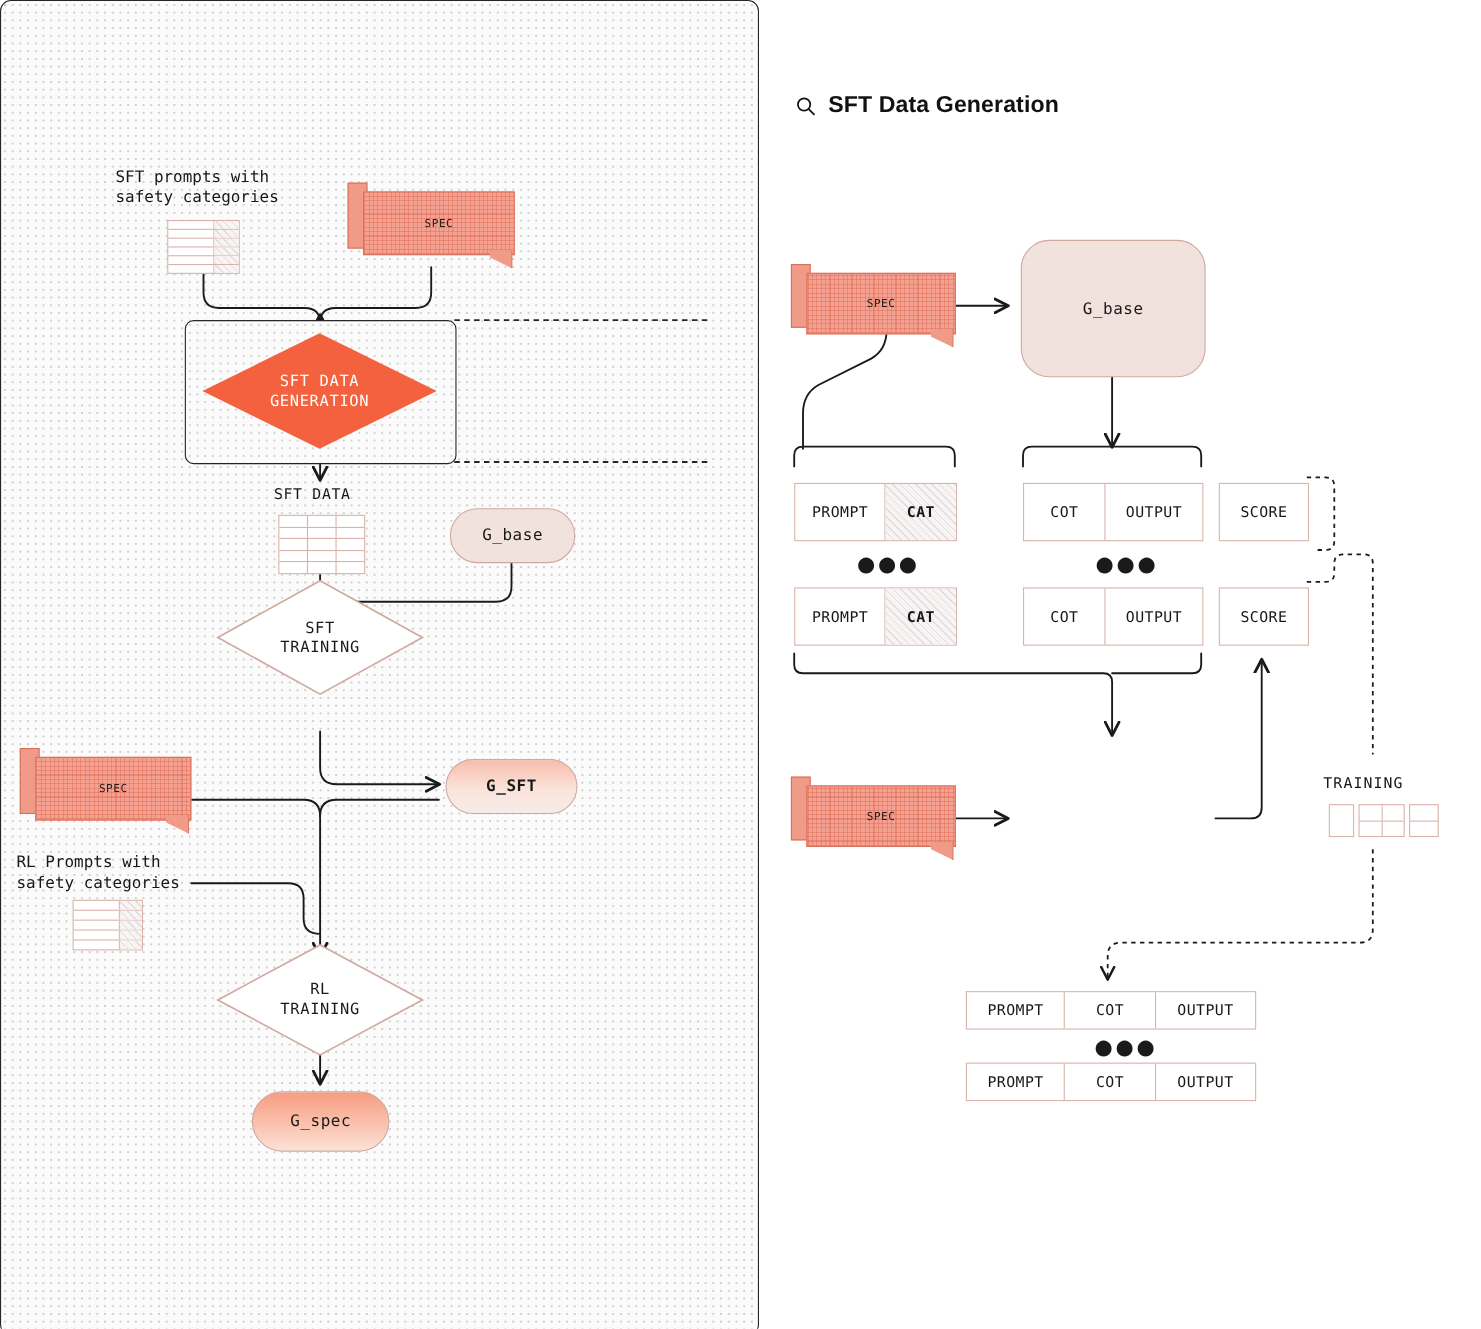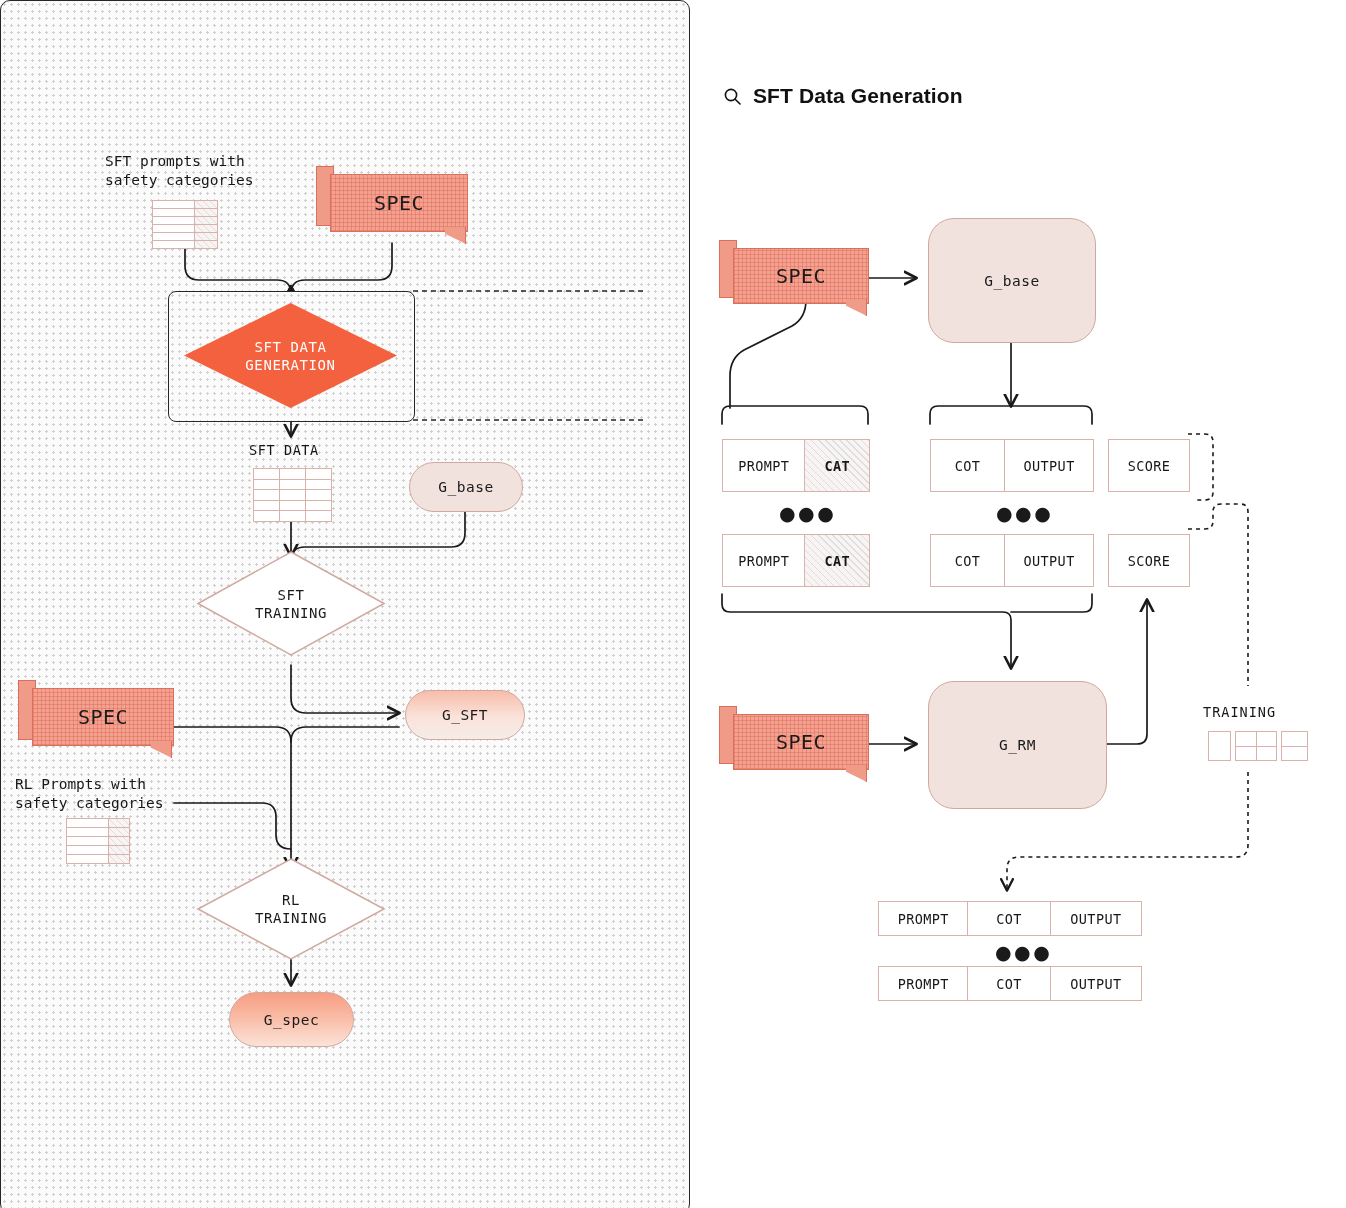--- a/index.html
+++ b/index.html
@@ -39,21 +39,21 @@
   }
   .spec .spine{
     position:absolute;left:0;top:-8px;width:16px;bottom:18px;
     background:#f09b88;border:1px solid #d9705c;
   }
   .spec .tab{
     position:absolute;right:2px;bottom:0;width:20px;height:16px;
     background:#f09b88;border-right:1px solid #d9705c;border-bottom:1px solid #d9705c;
     clip-path:polygon(0 0,100% 0,100% 100%,0 40%);
   }
-  .spec .txt{position:relative;font-size:20px;color:#1a1a1a;letter-spacing:.5px;}
+  .spec .txt{position:relative;font-size:10px;color:#1a1a1a;letter-spacing:.5px;}
 
   
   .tbl{position:absolute;border:1.5px solid #d9b3ab;background:#fff;
        display:flex;flex-direction:column;}
   .tbl .r{flex:1;border-bottom:1.5px solid #d9b3ab;display:flex;}
   .tbl .r:last-child{border-bottom:none;}
   .tbl .c{flex:1;border-right:1.5px solid #d9b3ab;}
   .tbl .c:last-child{border-right:none;}
   .hatch{
     background-image:repeating-linear-gradient(45deg,#ddd 0 1px,transparent 1px 5px);
@@ -242,37 +242,37 @@
         <div class="c"></div>
         <div class="c"></div>
         <div class="c"></div>
       </div>
   </div>
 
   <div class="pill pill-base mono" style="left:409px;top:462px;width:112px;height:48px;">
     <span>G_base</span>
   </div>
 
-  <div class="dia-wrap" style="left:196px;top:550px;width:190px;height:107px;">
+  <div class="dia-wrap" style="left:196px;top:526px;width:190px;height:107px;">
     <svg width="190" height="107" style="position:absolute;left:0;top:0;">
       <polygon points="95,2 188,53.5 95,105 2,53.5" fill="#ffffff" stroke="#cfa99f" stroke-width="1.5"></polygon>
     </svg>
     <div class="dia-txt mono">SFT
 TRAINING</div>
   </div>
 
   <div class="spec" style="left:18px;top:688px;width:156px;height:70px;">
     <div class="spine"></div>
     <div class="body">
       <span class="txt mono">SPEC</span>
     </div>
     <div class="tab"></div>
   </div>
 
-  <div class="pill pill-sft mono" style="left:405px;top:690px;width:118px;height:48px;">
+  <div class="pill pill-sft mono" style="left:405px;top:690px;width:118px;height:48px;font-weight:bold;">
     <span>G_SFT</span>
   </div>
 
   <div class="abs mono lbl" style="left:15px;top:775px;">RL Prompts with
 safety categories</div>
 
   <div class="tbl" style="left:66px;top:818px;width:62px;height:44px;">
     <div class="r">
         <div class="c"></div>
         <div class="c hatch" style="flex:.5"></div>
@@ -357,23 +357,20 @@
   </div>
 
   <div class="spec" style="left:719px;top:714px;width:150px;height:68px;">
     <div class="spine"></div>
     <div class="body">
       <span class="txt mono">SPEC</span>
     </div>
     <div class="tab"></div>
   </div>
 
-  <div class="rbox mono" style="left:928px;top:681px;width:177px;height:126px;">
-    <span>G_RM</span>
-  </div>
 
   <div class="abs mono cap" style="left:1203px;top:704px;letter-spacing:1px;">TRAINING</div>
   <div class="fico" style="left:1208px;top:731px;">
     <div class="g" style="width:21px;height:28px;">
       <div class="rr">
           <div class="cc"></div>
         </div>
     </div>
     <div class="g" style="width:40px;height:28px;">
       <div class="rr">

